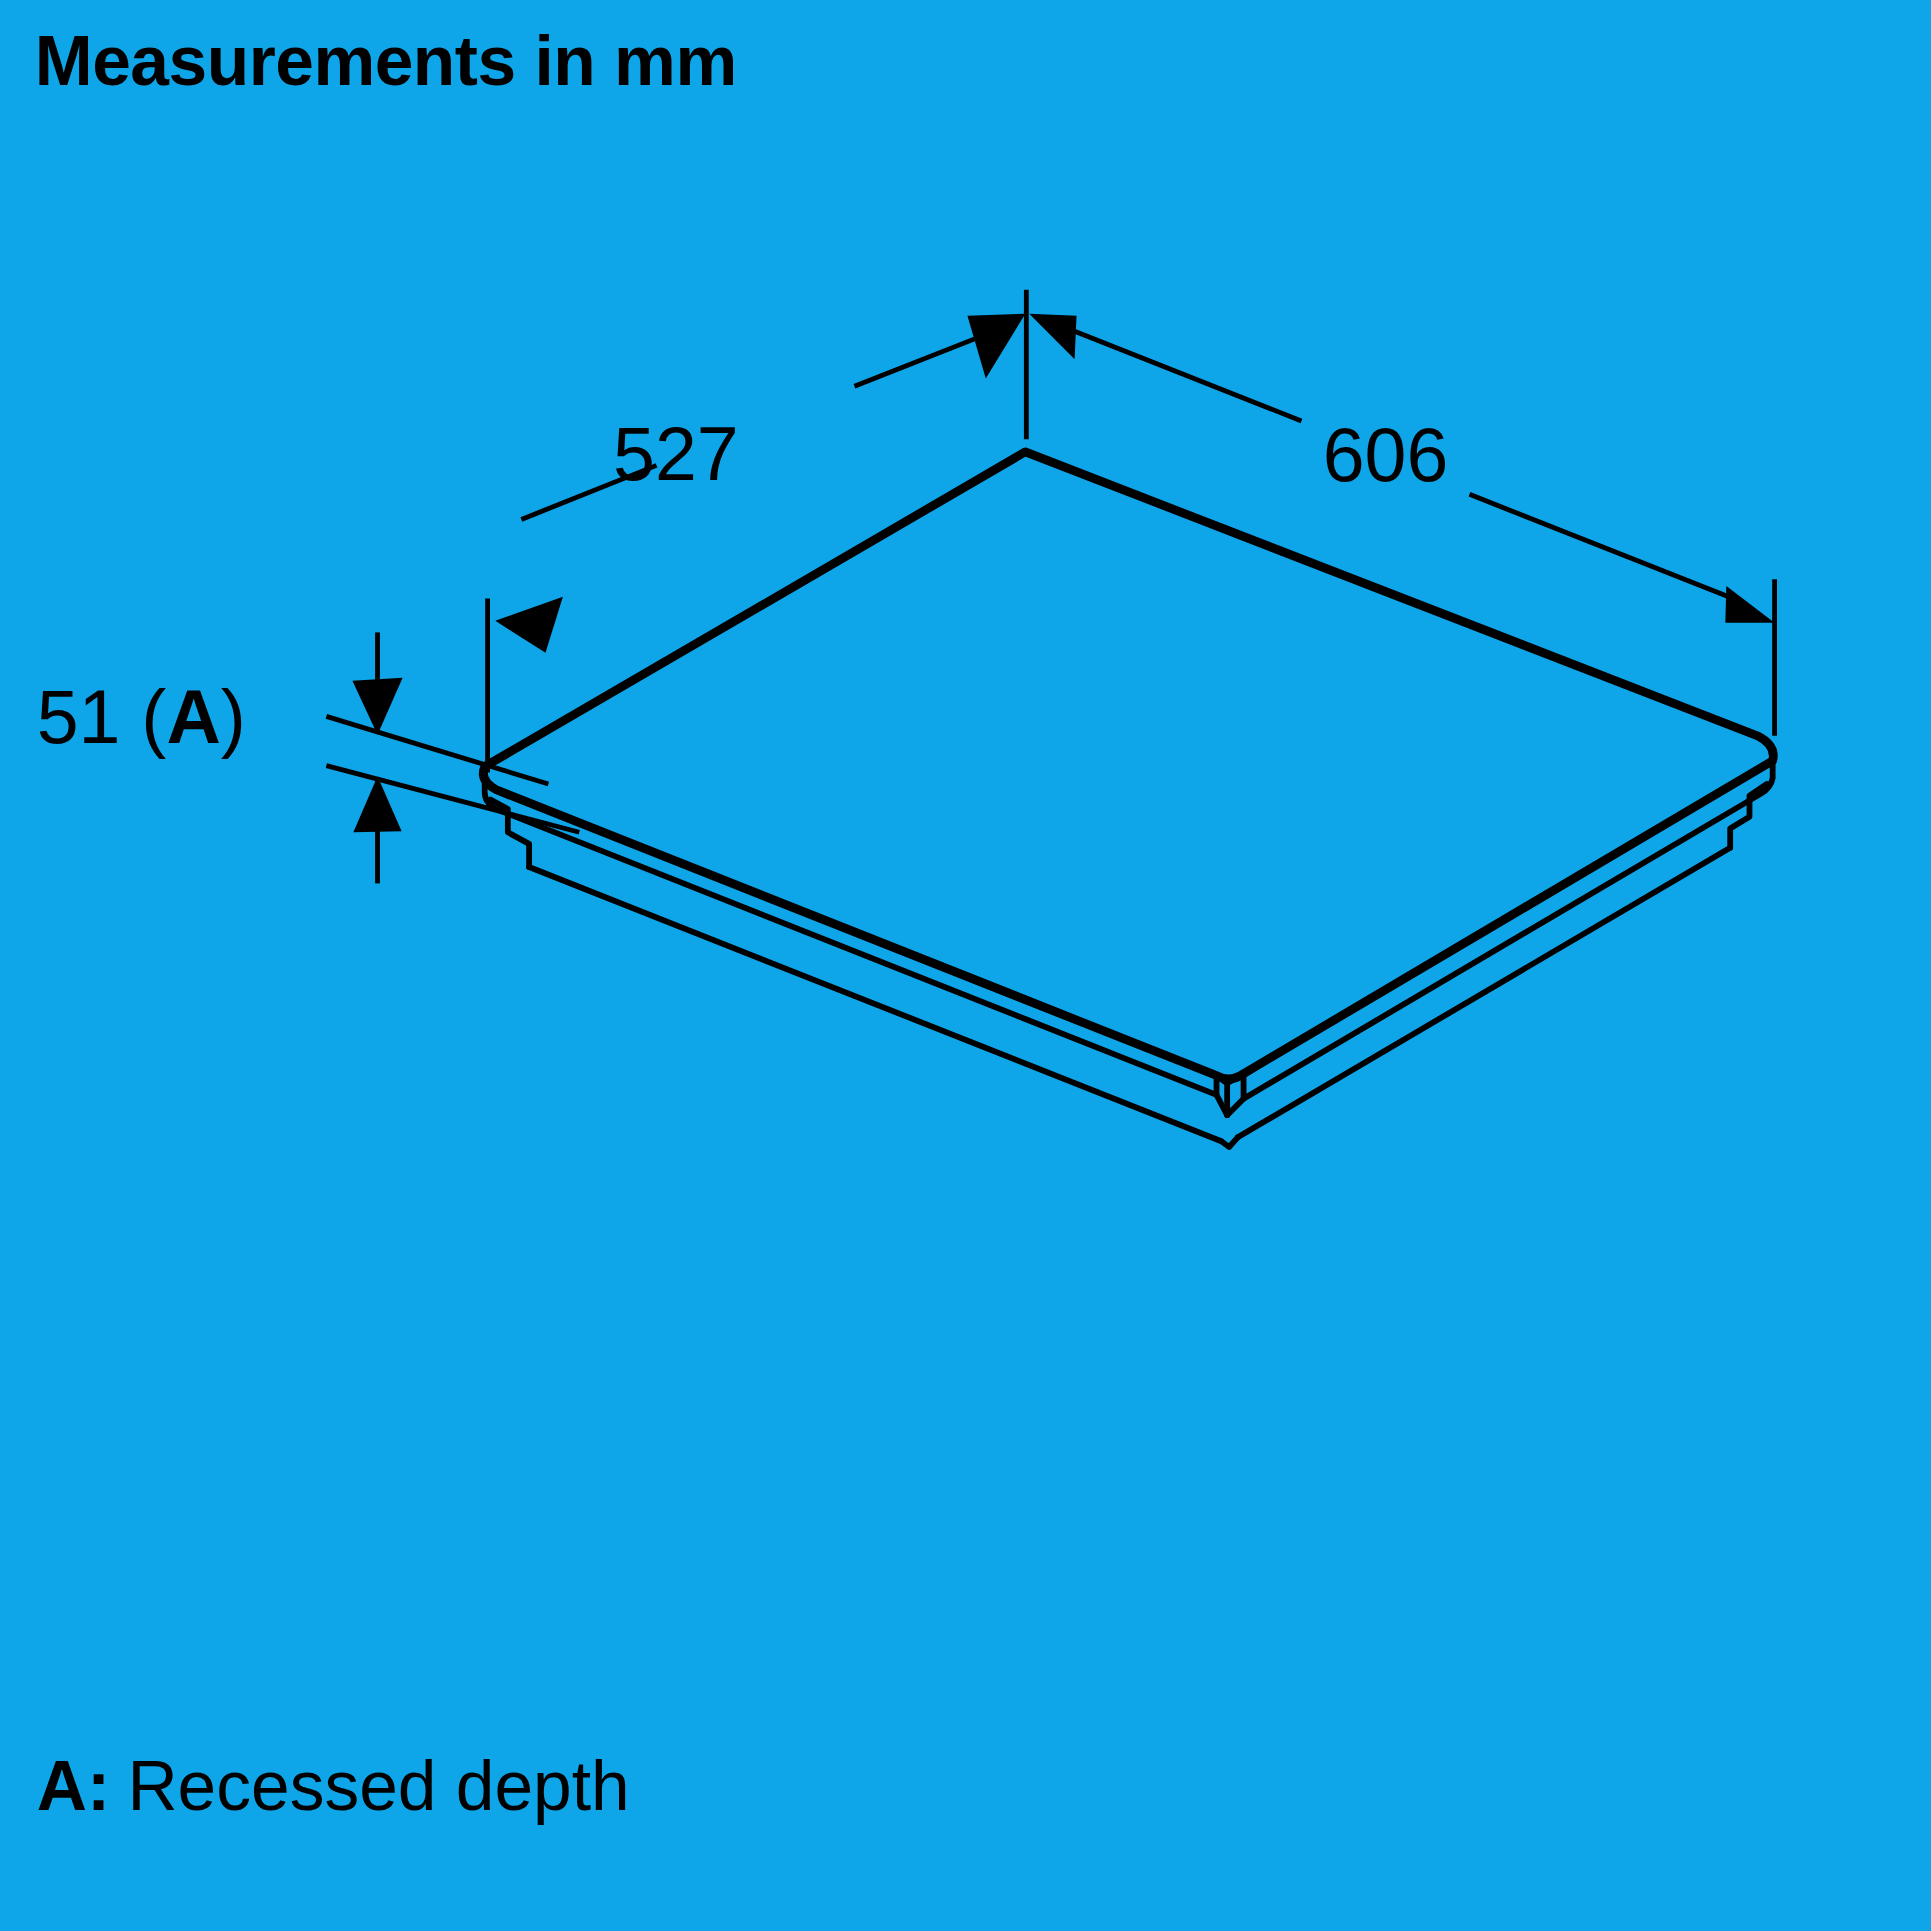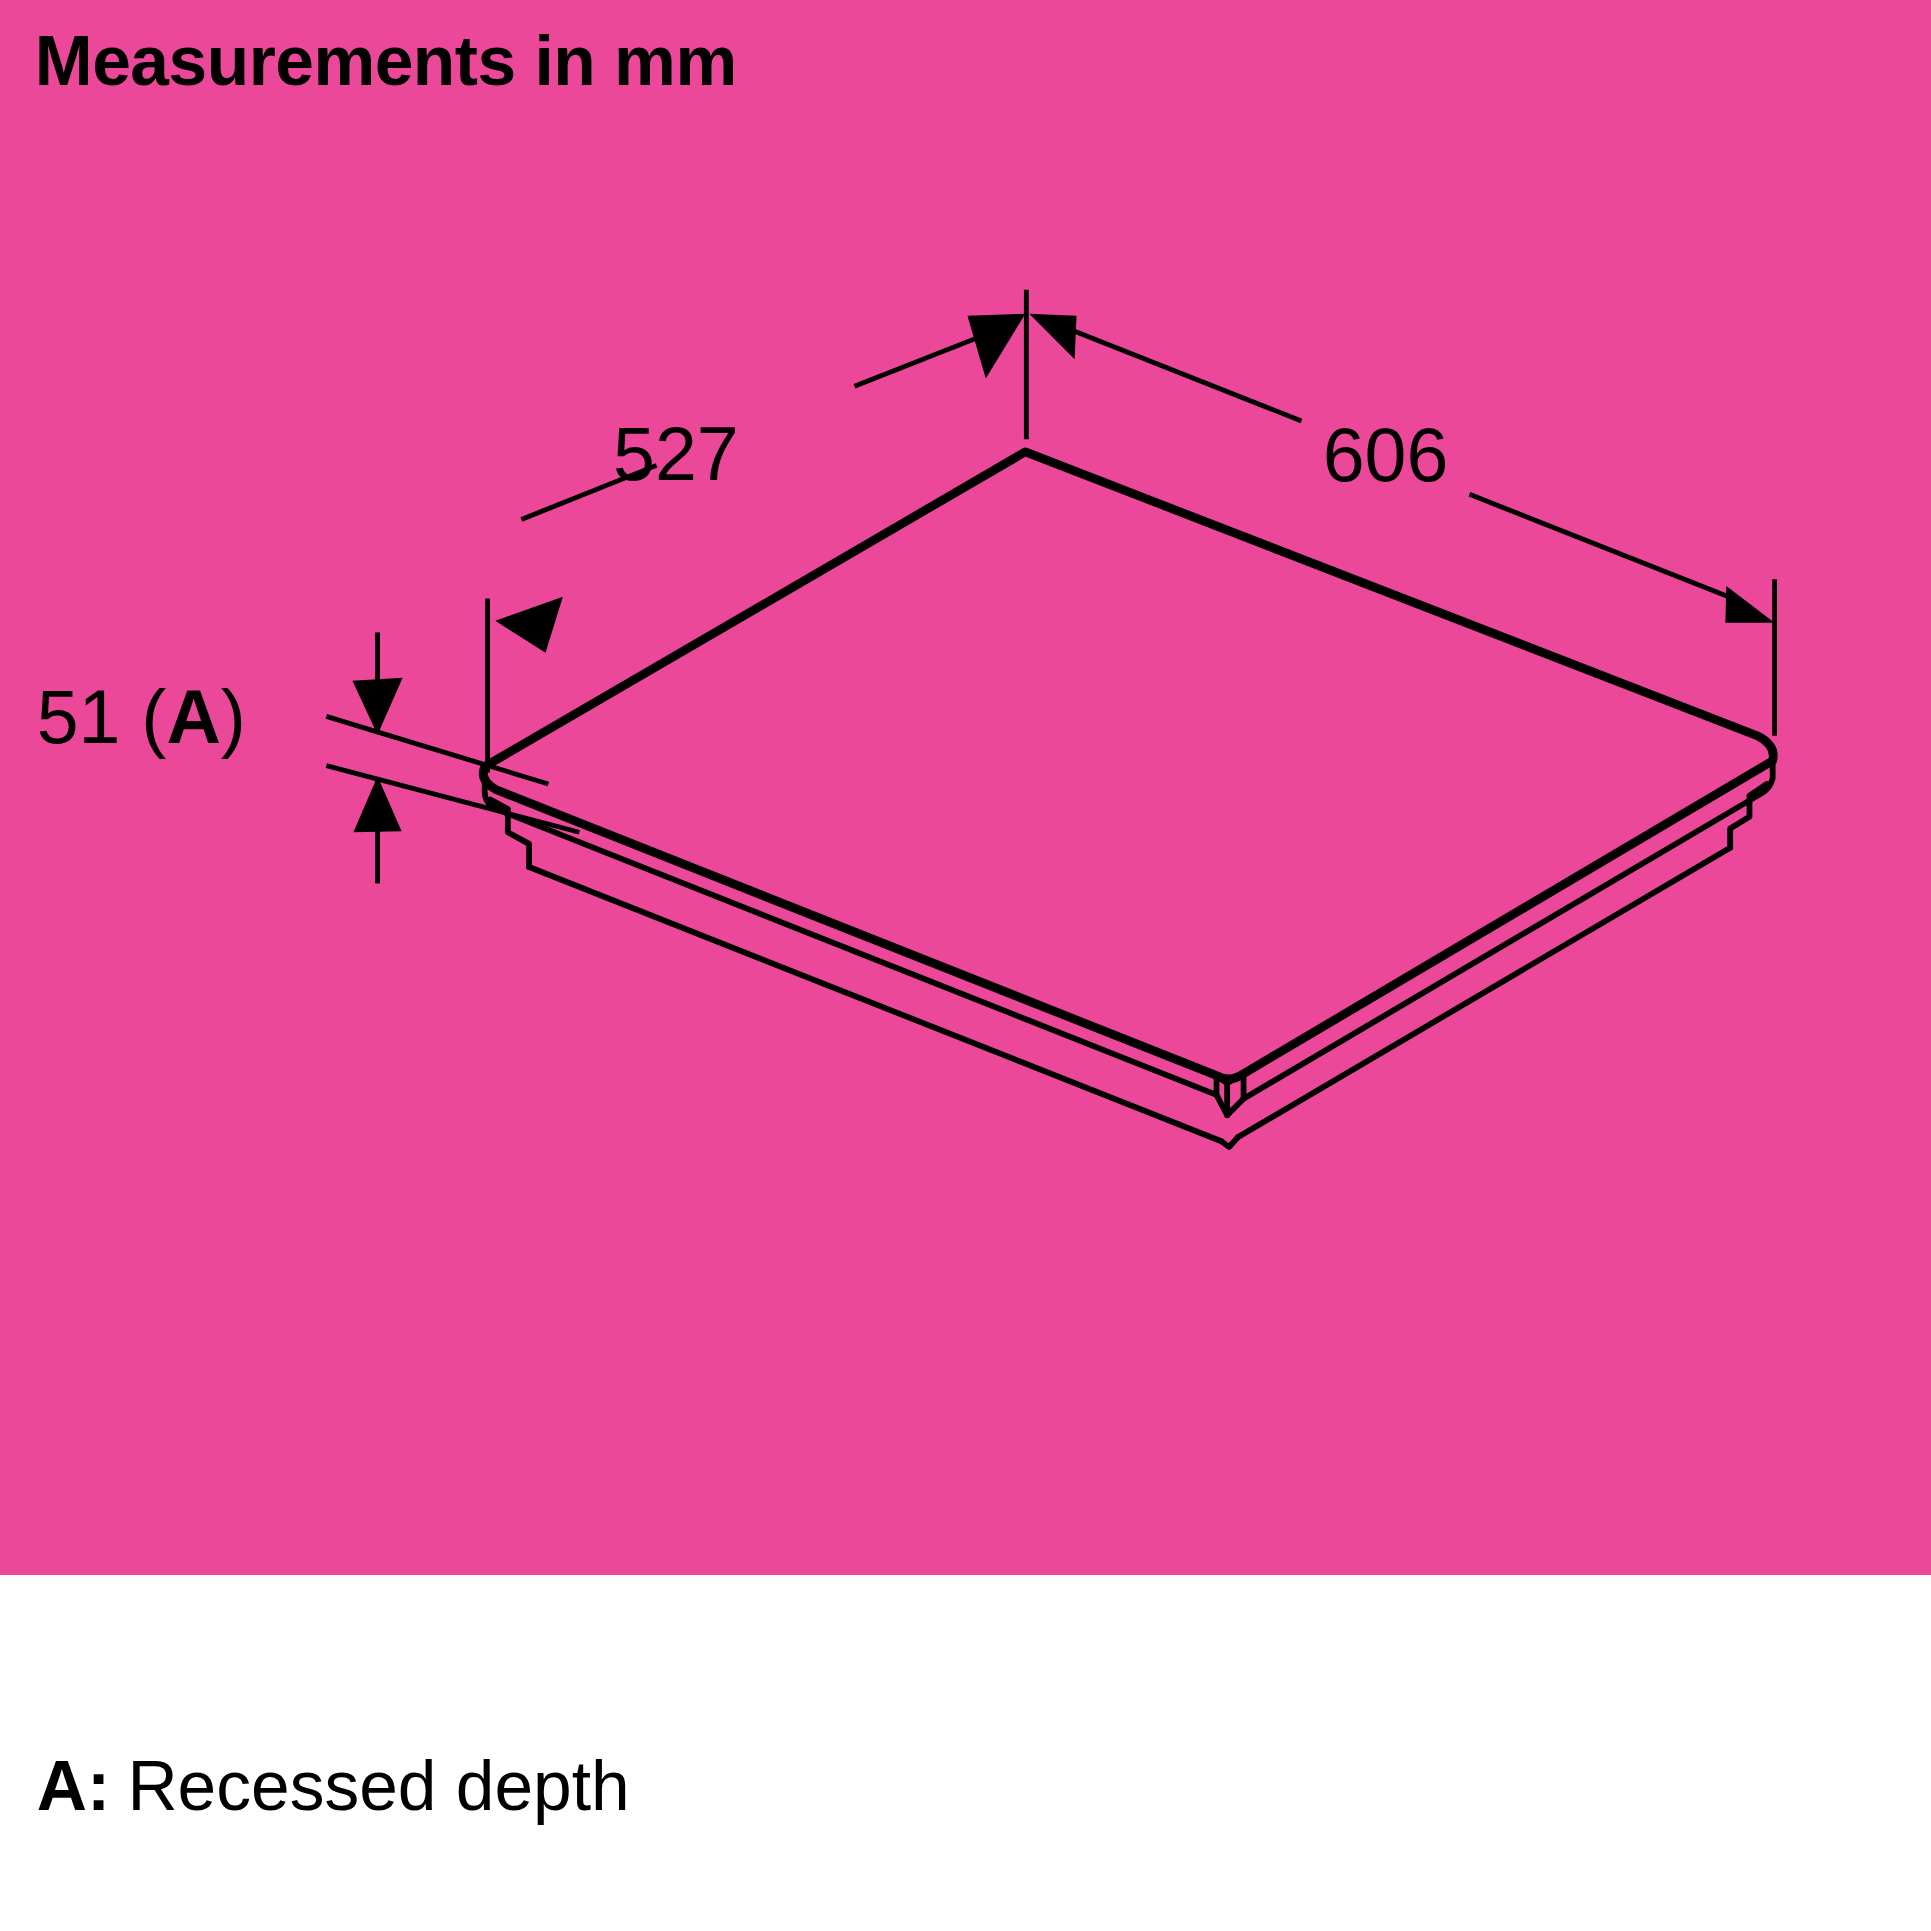--- a/index.html
+++ b/index.html
@@ -10,22 +10,22 @@
   body {
     width: 1931px;
     height: 1931px;
     font-family: "Liberation Sans", sans-serif;
     color: #000000;
     overflow: hidden;
   }
   #page {
     position: relative;
     width: 1931px;
-    height: 1575px;
-    background: #ec4899;
+    height: 1931px;
+    background: #0ea5e9;
   }
   #drawing-svg {
     position: absolute;
     top: 0;
     left: 0;
     width: 1931px;
     height: 1931px;
     display: block;
   }
   .hdr-text {

